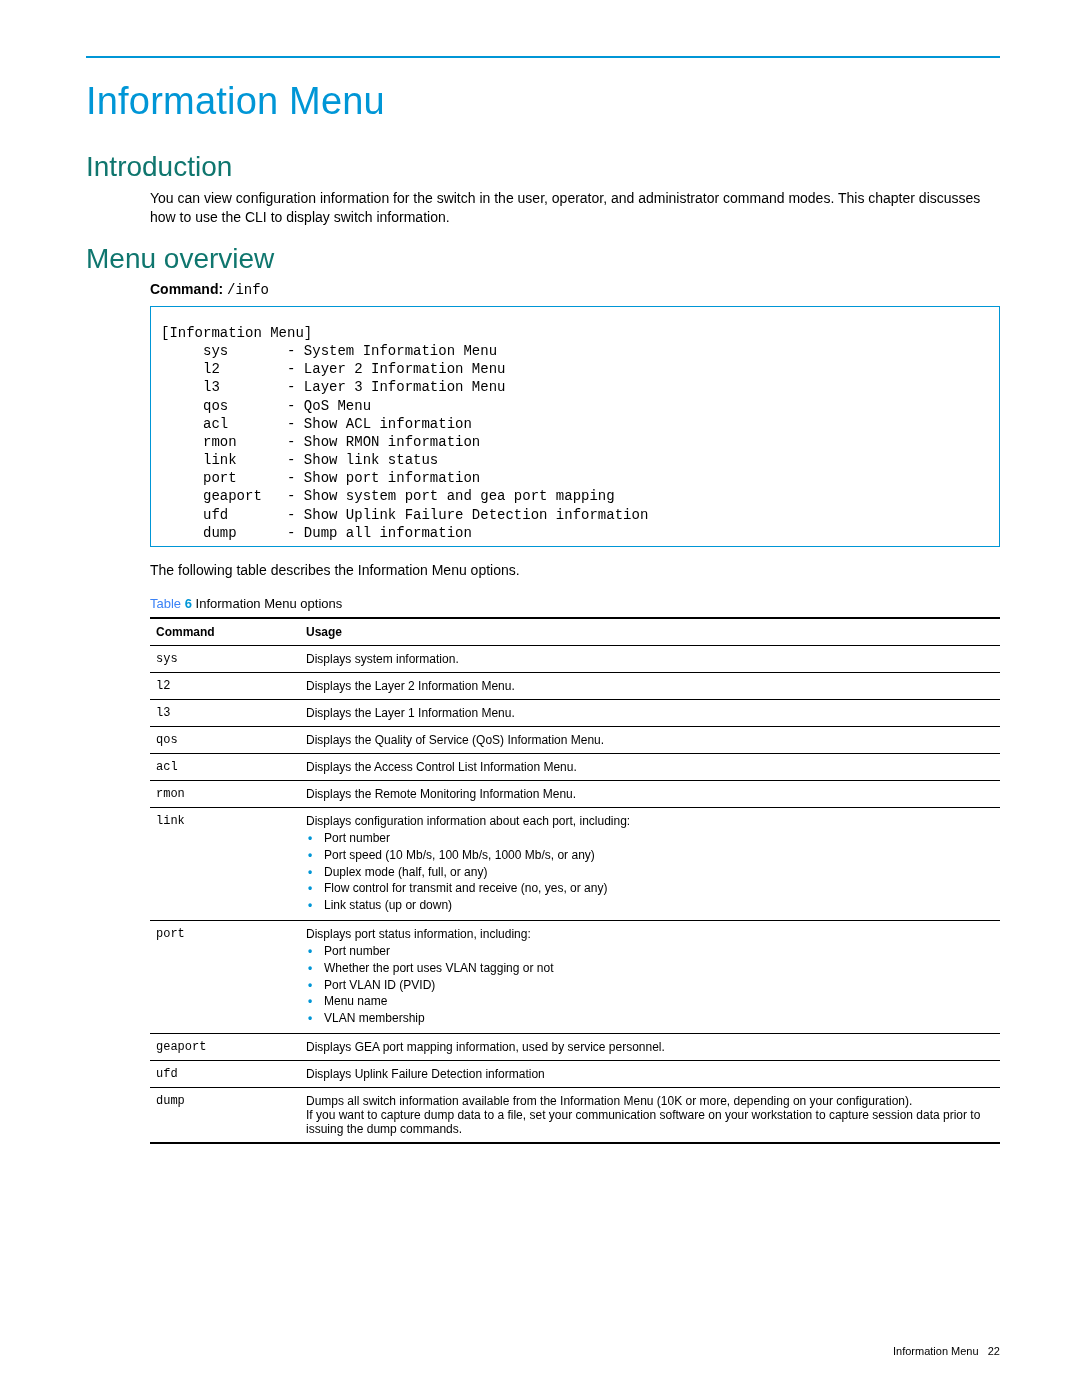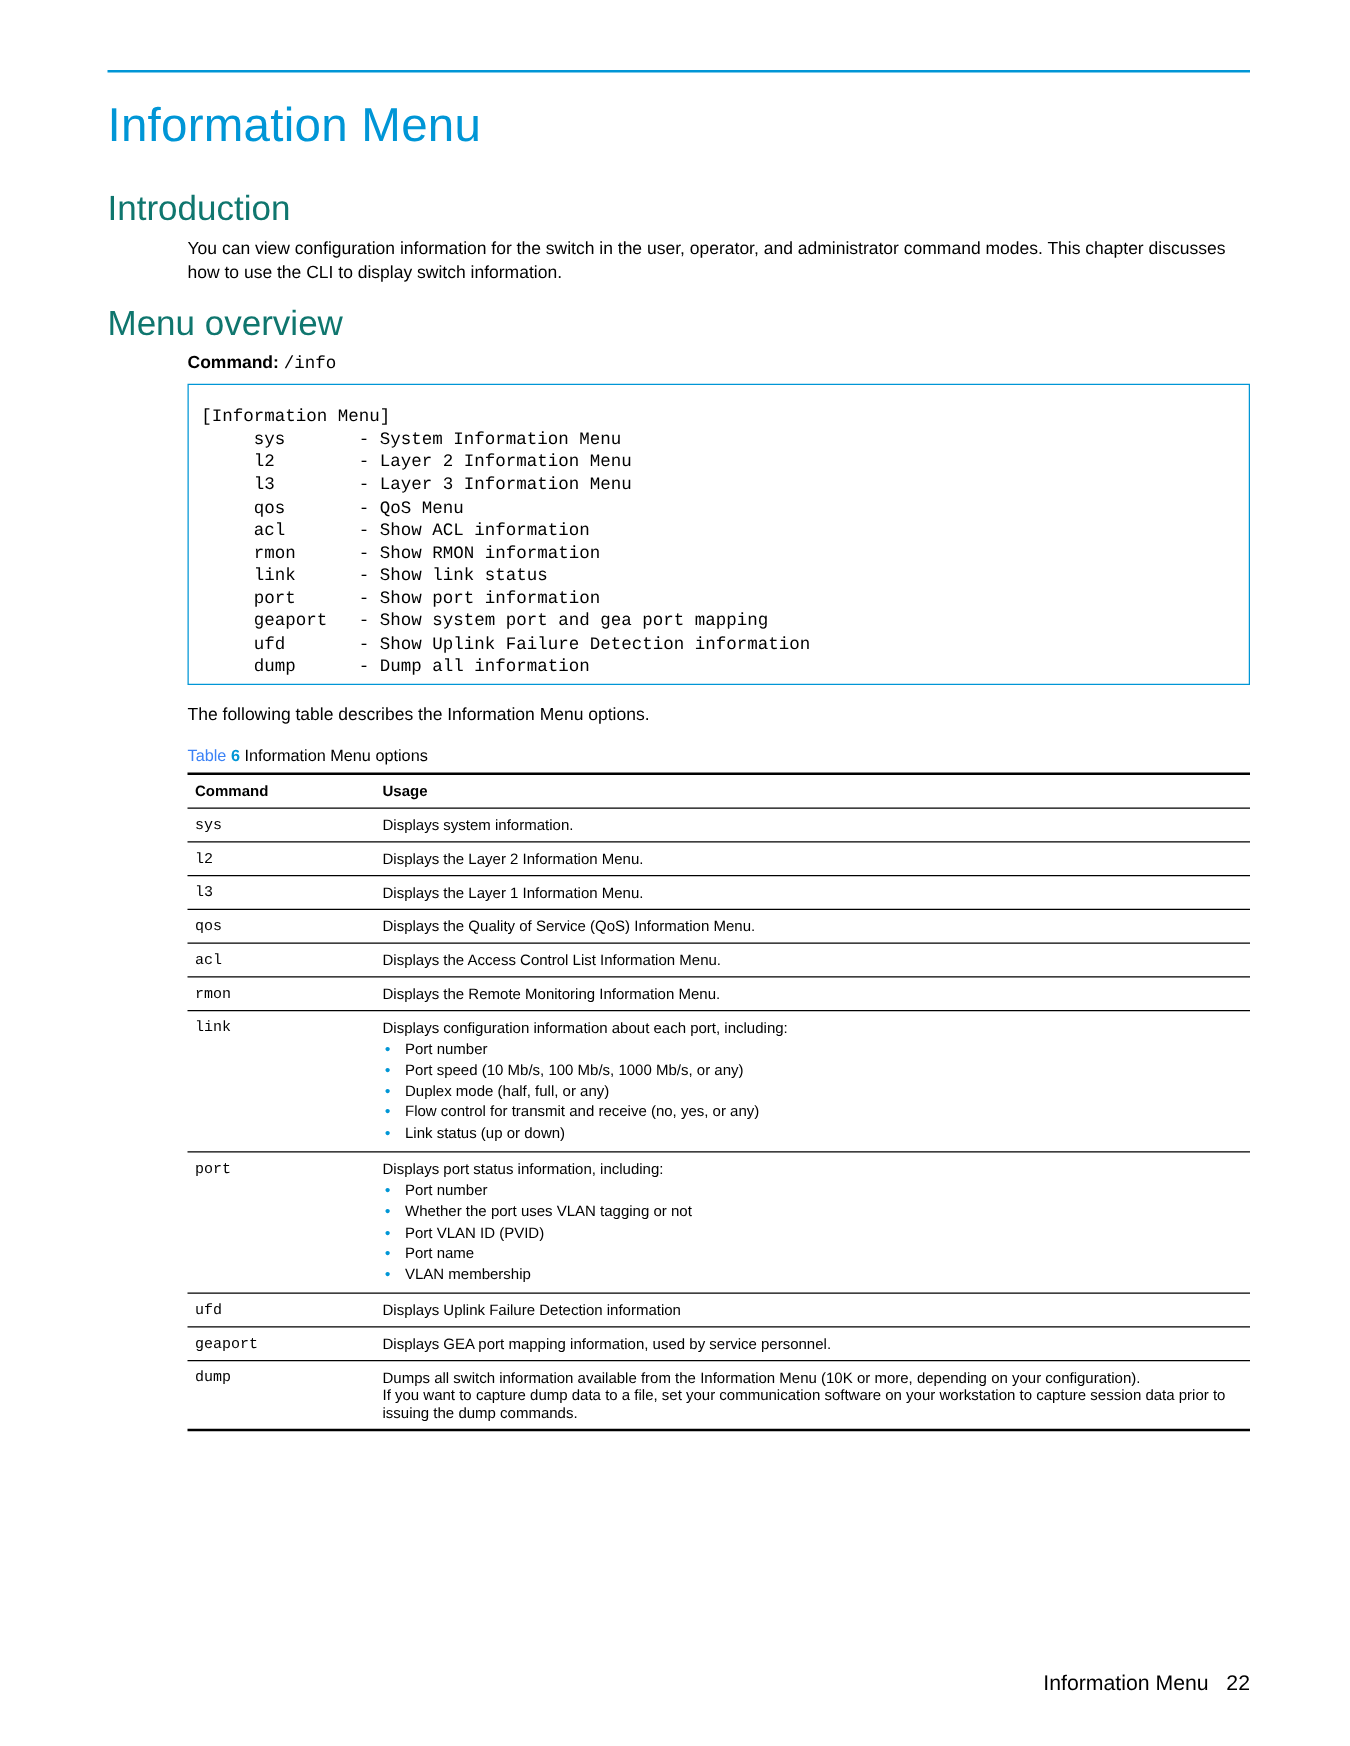--- a/index.html
+++ b/index.html
@@ -104,21 +104,21 @@
     margin-left: -16px;
     font-weight: bold;
   }
   table.opts ul li {
     line-height: 1.4;
   }
   .footer {
     position: absolute;
     right: 80px;
     bottom: 40px;
-    font-size: 17px;
+    font-size: 11px;
   }
 </style>
 </head>
 <body>
 
 <div class="page">
   <div class="top-rule"></div>
 
   <h1 class="title">Information Menu</h1>
 
@@ -199,32 +199,32 @@
           </td>
         </tr>
         <tr>
           <td class="cmd">port</td>
           <td>
             <div>Displays port status information, including:</div>
             <ul>
               <li>Port number</li>
               <li>Whether the port uses VLAN tagging or not</li>
               <li>Port VLAN ID (PVID)</li>
-              <li>Port name</li>
+              <li>Menu name</li>
               <li>VLAN membership</li>
             </ul>
           </td>
         </tr>
         <tr>
+          <td class="cmd">geaport</td>
+          <td>Displays GEA port mapping information, used by service personnel.</td>
+        </tr>
+        <tr>
           <td class="cmd">ufd</td>
           <td>Displays Uplink Failure Detection information</td>
-        </tr>
-        <tr>
-          <td class="cmd">geaport</td>
-          <td>Displays GEA port mapping information, used by service personnel.</td>
         </tr>
         <tr>
           <td class="cmd">dump</td>
           <td>Dumps all switch information available from the Information Menu (10K or more, depending on your configuration).<br>If you want to capture dump data to a file, set your communication software on your workstation to capture session data prior to issuing the dump commands.</td>
         </tr>
       </tbody>
   </table>
 
   <div class="footer">
     <span>Information Menu</span>&nbsp;&nbsp;&nbsp;<span>22</span>

